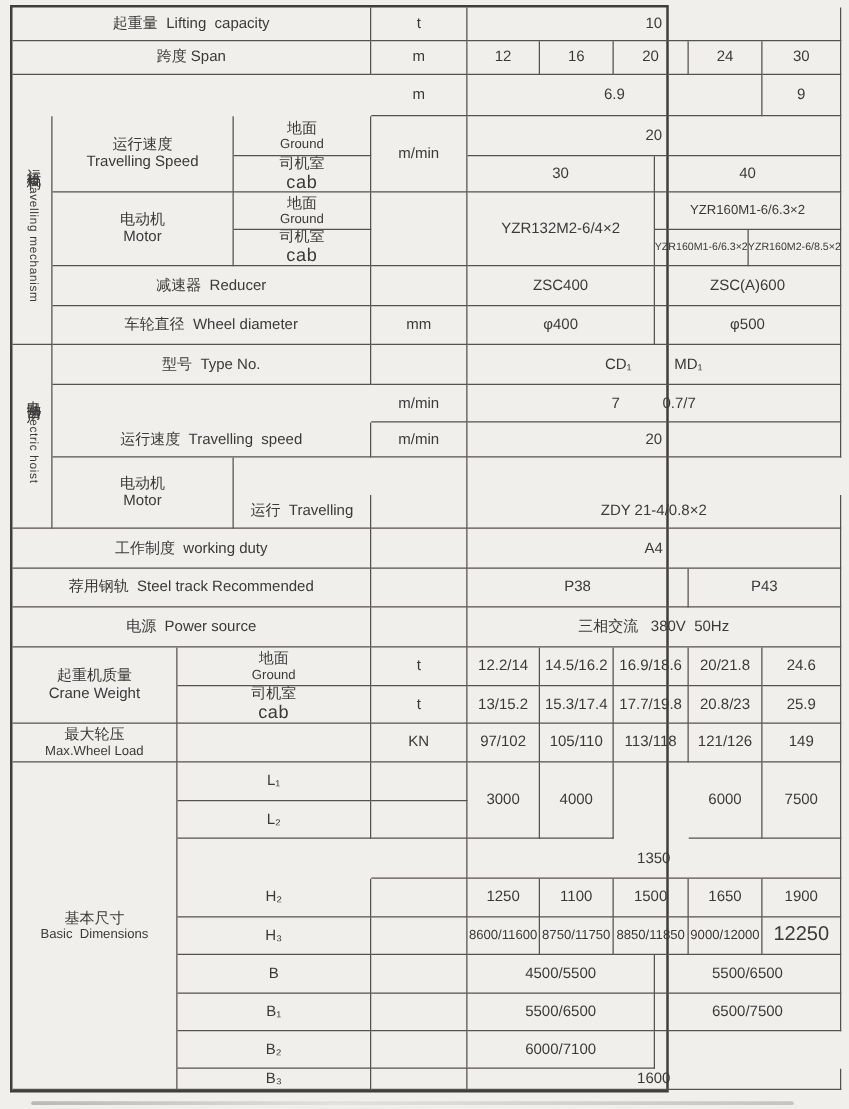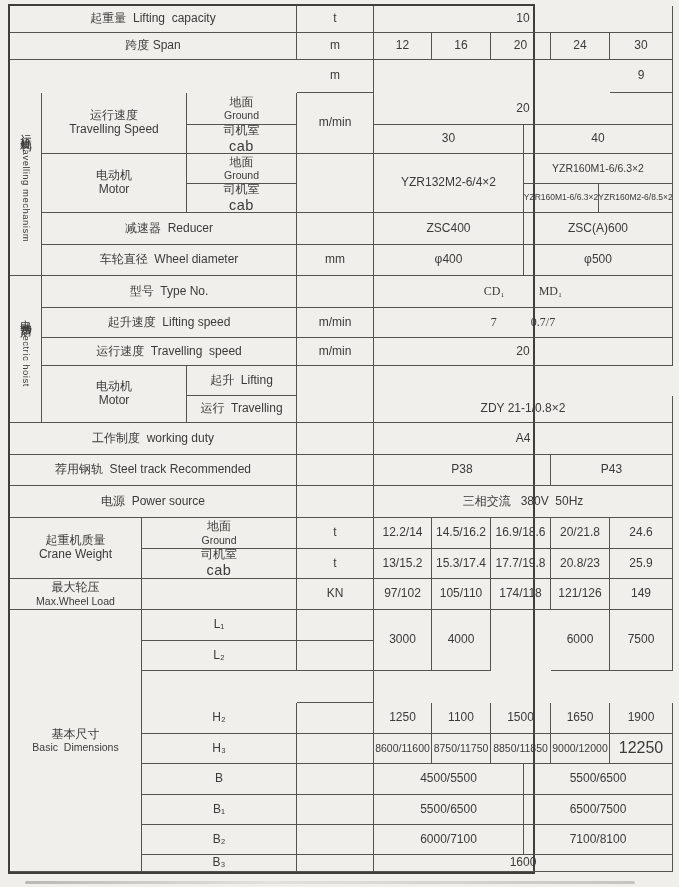--- a/index.html
+++ b/index.html
@@ -26,21 +26,21 @@
     text-align:center;white-space:pre;
     font-size:12px;line-height:1.15;
     border-right:1px solid var(--line);
     border-bottom:1px solid var(--line);
     overflow:hidden;
   }
   .two{flex-direction:column;}
   .en-sub{font-size:10.5px;}
   .cab-big{font-size:14.5px;letter-spacing:0.5px;}
   .small{font-size:8.5px;}
-  .pair{gap:34px;font-family:Liberation Serif, serif;}
+  .pair{gap:34px;}
   .pair-wide{gap:52px;}
   .vsec{flex-direction:column;gap:7px;}
   .vzh{writing-mode:vertical-rl;text-orientation:upright;letter-spacing:2px;font-size:11.5px;}
   .ven{writing-mode:vertical-rl;font-size:9.5px;letter-spacing:0.5px;}
   .smudge{position:absolute;left:25px;top:881px;width:610px;height:3px;
     background:linear-gradient(90deg,rgba(120,118,112,0.45),rgba(150,148,140,0.15) 40%,rgba(120,118,112,0.35));
     border-radius:2px;filter:blur(0.6px);}
 </style>
 </head>
 <body>
@@ -54,20 +54,21 @@
 
     <div class="cell" style="grid-area:2/1/3/5">跨度 Span</div>
     <div class="cell" style="grid-area:2/5/3/6">m</div>
     <div class="cell" style="grid-area:2/6/3/7">12</div>
     <div class="cell" style="grid-area:2/7/3/8">16</div>
     <div class="cell" style="grid-area:2/8/3/10">20</div>
     <div class="cell" style="grid-area:2/10/3/12">24</div>
     <div class="cell" style="grid-area:2/12/3/13">30</div>
 
     <div class="cell" style="grid-area:3/5/4/6">m</div>
+    <div class="cell" style="grid-area:3/6/4/12">6.9</div>
     <div class="cell" style="grid-area:3/12/4/13">9</div>
 
     <div class="cell vsec" style="grid-area:4/1/10/2">
       <span class="vzh">运行机构</span>
       <span class="ven">Travelling mechanism</span>
     </div>
 
     <div class="cell two" style="grid-area:4/2/6/4">
       <span>运行速度</span>
       <span>Travelling Speed</span>
@@ -118,39 +119,37 @@
       <span class="ven">Electric hoist</span>
     </div>
 
     <div class="cell" style="grid-area:10/2/11/5">型号  Type No.</div>
     <div class="cell" style="grid-area:10/5/11/6"></div>
     <div class="cell pair" style="grid-area:10/6/11/13">
       <span>CD₁</span>
       <span>MD₁</span>
     </div>
 
-    <div class="cell" style="grid-area:11/2/12/5">起升速度  Lifting speed</div>
     <div class="cell" style="grid-area:11/5/12/6">m/min</div>
     <div class="cell pair" style="grid-area:11/6/12/13">
       <span>7</span>
       <span>0.7/7</span>
     </div>
 
     <div class="cell" style="grid-area:12/2/13/5">运行速度  Travelling  speed</div>
     <div class="cell" style="grid-area:12/5/13/6">m/min</div>
     <div class="cell" style="grid-area:12/6/13/13">20</div>
 
     <div class="cell two" style="grid-area:13/2/15/4">
       <span>电动机</span>
       <span>Motor</span>
     </div>
-    <div class="cell" style="grid-area:13/4/14/5">起升  Lifting</div>
     <div class="cell" style="grid-area:14/4/15/5">运行  Travelling</div>
     <div class="cell" style="grid-area:13/5/15/6"></div>
-    <div class="cell" style="grid-area:14/6/15/13">ZDY 21-1/0.8×2</div>
+    <div class="cell" style="grid-area:14/6/15/13">ZDY 21-4/0.8×2</div>
 
     <div class="cell" style="grid-area:15/1/16/5">工作制度  working duty</div>
     <div class="cell" style="grid-area:15/5/16/6"></div>
     <div class="cell" style="grid-area:15/6/16/13">A4</div>
 
     <div class="cell" style="grid-area:16/1/17/5">荐用钢轨  Steel track Recommended</div>
     <div class="cell" style="grid-area:16/5/17/6"></div>
     <div class="cell" style="grid-area:16/6/17/10">P38</div>
     <div class="cell" style="grid-area:16/10/17/13">P43</div>
 
@@ -184,21 +183,21 @@
     <div class="cell" style="grid-area:19/12/20/13">25.9</div>
 
     <div class="cell two" style="grid-area:20/1/21/3">
       <span>最大轮压</span>
       <span class="en-sub">Max.Wheel Load</span>
     </div>
     <div class="cell" style="grid-area:20/3/21/5"></div>
     <div class="cell" style="grid-area:20/5/21/6">KN</div>
     <div class="cell" style="grid-area:20/6/21/7">97/102</div>
     <div class="cell" style="grid-area:20/7/21/8">105/110</div>
-    <div class="cell" style="grid-area:20/8/21/10">174/118</div>
+    <div class="cell" style="grid-area:20/8/21/10">113/118</div>
     <div class="cell" style="grid-area:20/10/21/12">121/126</div>
     <div class="cell" style="grid-area:20/12/21/13">149</div>
 
     <div class="cell two" style="grid-area:21/1/30/3">
       <span>基本尺寸</span>
       <span class="en-sub">Basic  Dimensions</span>
     </div>
     <div class="cell" style="grid-area:21/3/22/5">L₁</div>
     <div class="cell" style="grid-area:22/3/23/5">L₂</div>
     <div class="cell" style="grid-area:24/3/25/5">H₂</div>
@@ -216,37 +215,37 @@
     <div class="cell" style="grid-area:26/5/27/6"></div>
     <div class="cell" style="grid-area:27/5/28/6"></div>
     <div class="cell" style="grid-area:28/5/29/6"></div>
     <div class="cell" style="grid-area:29/5/30/6"></div>
 
     <div class="cell" style="grid-area:21/6/23/7">3000</div>
     <div class="cell" style="grid-area:21/7/23/8">4000</div>
     <div class="cell" style="grid-area:21/10/23/12">6000</div>
     <div class="cell" style="grid-area:21/12/23/13">7500</div>
 
+    <div class="cell" style="grid-area:23/6/24/13">1350</div>
 
     <div class="cell" style="grid-area:24/6/25/7">1250</div>
     <div class="cell" style="grid-area:24/7/25/8">1100</div>
     <div class="cell" style="grid-area:24/8/25/10">1500</div>
     <div class="cell" style="grid-area:24/10/25/12">1650</div>
     <div class="cell" style="grid-area:24/12/25/13">1900</div>
 
     <div class="cell" style="grid-area:25/6/26/7;font-size:10.5px">8600/11600</div>
     <div class="cell" style="grid-area:25/7/26/8;font-size:10.5px">8750/11750</div>
     <div class="cell" style="grid-area:25/8/26/10;font-size:10.5px">8850/11850</div>
     <div class="cell" style="grid-area:25/10/26/12;font-size:10.5px">9000/12000</div>
     <div class="cell" style="grid-area:25/12/26/13;font-size:16px">12250</div>
 
     <div class="cell" style="grid-area:26/6/27/9">4500/5500</div>
     <div class="cell" style="grid-area:26/9/27/13">5500/6500</div>
     <div class="cell" style="grid-area:27/6/28/9">5500/6500</div>
     <div class="cell" style="grid-area:27/9/28/13">6500/7500</div>
     <div class="cell" style="grid-area:28/6/29/9">6000/7100</div>
-    <div class="cell" style="grid-area:28/9/29/13">7100/8100</div>
     <div class="cell" style="grid-area:29/6/30/13">1600</div>
 
   </div>
 
   <div class="smudge"></div>
 </div>
 
 </body></html>

